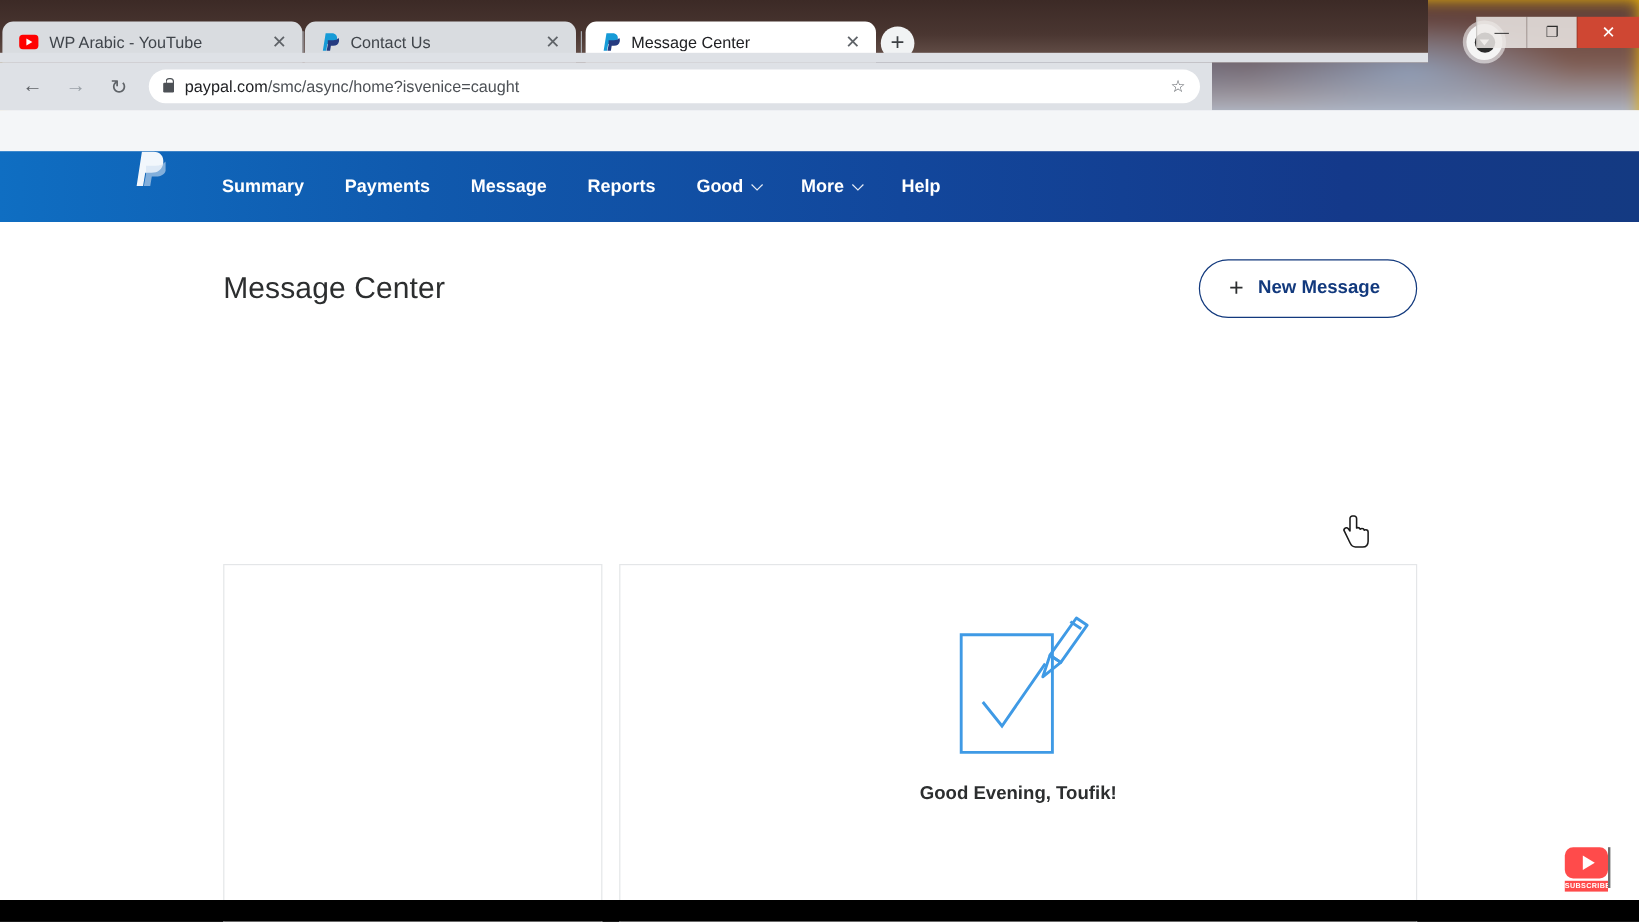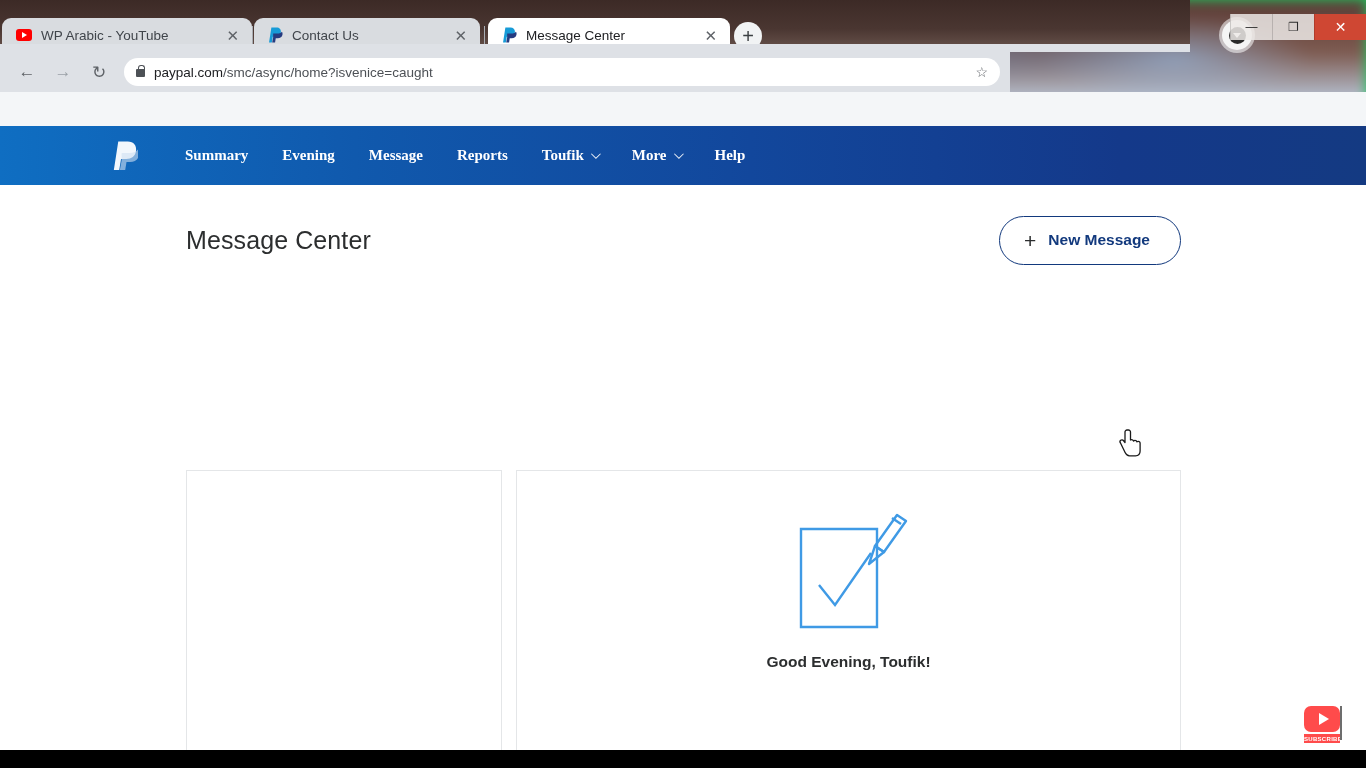--- a/index.html
+++ b/index.html
@@ -2,21 +2,21 @@
 <html><head>
 <meta charset="utf-8">
 <style>
   * { box-sizing: border-box; margin: 0; padding: 0; }
   html, body {
     width: 1366px; height: 768px;
     font-family: "Liberation Sans", sans-serif;
     background: #000;
     overflow: hidden;
   }
-  #screen { position: relative; width: 1366px; height: 636px; background:#22c55e; }
+  #screen { position: relative; width: 1366px; height: 636px; background:#eab308; }
 
   
   .bg-blur {
     position: absolute; left: 0; top: 0; width: 1366px; height: 130px;
     background:
       radial-gradient(closest-side at 18% 60%, rgba(255,170,150,.55), rgba(255,170,150,0) 70%),
       radial-gradient(closest-side at 62% 40%, rgba(90,140,200,.55), rgba(90,140,200,0) 70%),
       radial-gradient(closest-side at 86% 45%, rgba(150,185,225,.65), rgba(150,185,225,0) 72%),
       linear-gradient(180deg,#5a3b36 0%,#7d5a50 40%,#b9c6d8 78%,#e9eef5 100%);
     filter: blur(6px);
@@ -94,21 +94,21 @@
   .url b { color:#202124; font-weight:400; }
   .star { margin-left:auto; font-size:14px; color:#5f6368; }
 
   
   .page { position:absolute; left:0; top:92px; width:1366px; height:658px; background:#fff; }
   .page-topedge { position:absolute; left:0; top:0; width:1366px; height:34px; background:#f4f6f8; }
 
   .ppnav {
     position:absolute; left:0; top:34px; width:1366px; height:59px;
     background: linear-gradient(90deg,#0f6ec2 0%,#1059ad 26%,#12479c 55%,#14398a 82%,#143a82 100%);
-    display:flex; align-items:center;font-family:Liberation Serif, serif;
+    display:flex; 
   }
   .pp-logo { margin-left:112px; width:26px; height:30px; }
   .ppnav-items { display:flex; align-items:center; gap:0; margin-left:30px; }
   .ppnav-item {
     color:#fff; font-size:15px; font-weight:700; padding:0 17px;
     display:flex; align-items:center; gap:7px; white-space:nowrap;
   }
   .chev { width:7px; height:7px; border-right:1.6px solid rgba(255,255,255,.9); border-bottom:1.6px solid rgba(255,255,255,.9);
           transform:rotate(45deg) translateY(-2px); }
   .ppnav-right { margin-left:auto; display:flex; align-items:center; gap:28px; margin-right:110px; }
@@ -225,30 +225,30 @@
               <path d="M6.6 27l1.7-10.2h4.9c4.9 0 8.4-2.6 9.1-7.4C23 4 20.1.4 14.6.4H5.7L1.6 27h5z" fill="#ffffff" opacity=".95"></path>
               <path d="M8.9 17.9L7.2 27h5l1.2-7.4h3.3c4.6 0 7.7-2.3 8.4-6.8.3-2-.1-3.6-1.1-4.8-1.4 2.1-4 3.3-7.6 3.3H8.9z" fill="#cfe0f2" opacity=".6"></path>
             </svg>
         </span>
 
         <div class="ppnav-items">
           <span class="ppnav-item">
               <span>Summary</span>
             </span>
           <span class="ppnav-item">
-              <span>Evening</span>
+              <span>Payments</span>
             </span>
           <span class="ppnav-item">
               <span>Message</span>
             </span>
           <span class="ppnav-item">
               <span>Reports</span>
             </span>
           <span class="ppnav-item">
-              <span>Toufik</span>
+              <span>Good</span>
               <span class="chev"></span>
             </span>
           <span class="ppnav-item">
               <span>More</span>
               <span class="chev"></span>
             </span>
           <span class="ppnav-item">
               <span>Help</span>
             </span>
         </div>

